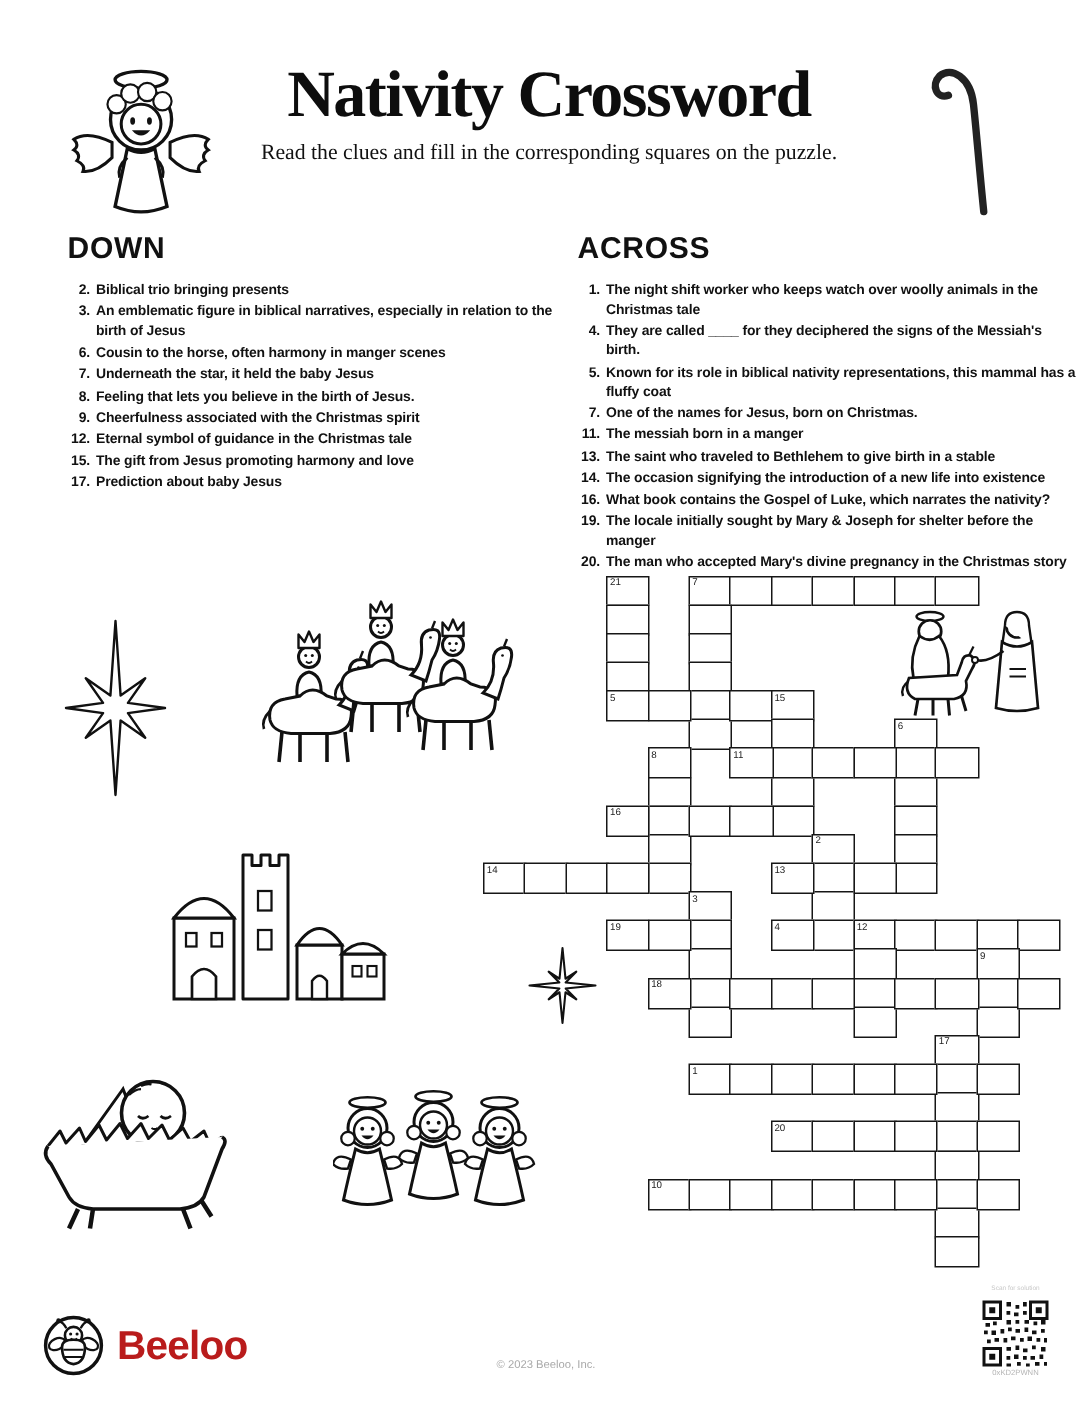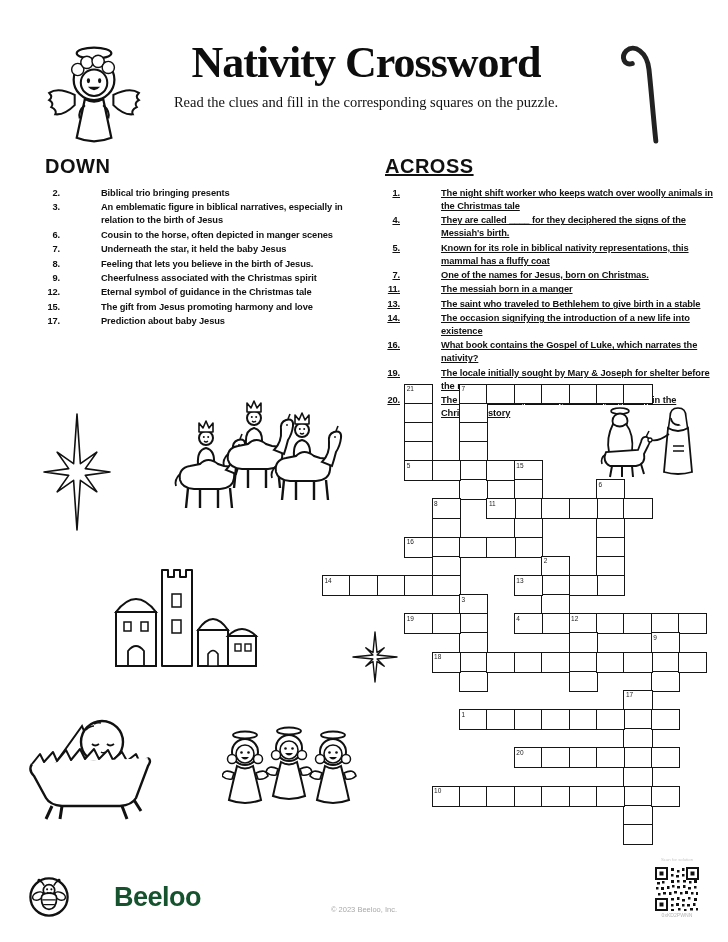--- a/index.html
+++ b/index.html
@@ -18,40 +18,40 @@
     font-family:"Liberation Serif", serif; font-weight:700;
     font-size:44px; line-height:1.05; letter-spacing:-1px; margin:0; color:#0d0d0d;
   }
   .subtitle {
     font-family:"Liberation Serif", serif; font-size:14.5px; margin-top:8px; color:#111;
   }
 
   
   .clue-col { position:absolute; top:155px; }
   .clue-col.down { left:45px; width:325px; }
-  .clue-col.across { left:385px; width:333px;text-decoration:underline; }
+  .clue-col.across { left:385px; width:333px; }
   .clue-heading { font-size:20px; font-weight:900; letter-spacing:0.5px; margin:0 0 9px 0; }
   ol.clue-list { list-style:none; margin:0; padding:0; }
   .clue { display:flex; font-size:9.3px; font-weight:700; line-height:12.9px; margin-bottom:1.5px; letter-spacing:-0.1px; }
   .clue .cnum { flex:0 0 15px; text-align:right; margin-right:4px; }
-  .clue .ctext { flex:1 1 auto;margin-left:37px; }
+  .clue .ctext { flex:1 1 auto; }
 
   
   .grid-layer { position:absolute; left:0; top:0; width:728px; height:942px; }
   .cell {
     position:absolute; width:29.2px; height:20.95px;
     border:1.8px solid #161616; background:#fff;
   }
   .cellnum {
     position:absolute; left:1.5px; top:0.5px;
     font-size:6.5px; line-height:7px; color:#222; font-weight:400;
   }
 
   
-  .brand-text { position:absolute; left:78px; top:882px; font-size:27px; font-weight:800; letter-spacing:-0.5px; color:#14532d;margin-left:36px; }
+  .brand-text { position:absolute; left:78px; top:882px; font-size:27px; font-weight:800; letter-spacing:-0.5px; color:#b91c1c; }
   .copyright { position:absolute; left:0; top:905px; width:728px; text-align:center; font-size:7.5px; color:#a9a9a9; }
   .qr-block { position:absolute; left:648px; top:857px; width:58px; text-align:center; }
   .qr-cap-top { font-size:6px; transform:scale(0.72); transform-origin:center top; color:#c8c8c8; height:7px; }
   .qr-cap-bottom { font-size:6px; transform:scale(0.85); transform-origin:center top; color:#b5b5b5; margin-top:1px; }
   .qr-block svg { margin:2px auto 0 auto; }
 </style>
 </head>
 <body>
 
 <div class="page">
@@ -91,21 +91,21 @@
       <span class="ctext">Biblical trio bringing presents</span>
     </li>
 
     <li class="clue">
       <span class="cnum">3.</span>
       <span class="ctext">An emblematic figure in biblical narratives, especially in relation to the birth of Jesus</span>
     </li>
 
     <li class="clue">
       <span class="cnum">6.</span>
-      <span class="ctext">Cousin to the horse, often depicted in manger scenes</span>
+      <span class="ctext">Cousin to the horse, often harmony in manger scenes</span>
     </li>
 
     <li class="clue">
       <span class="cnum">7.</span>
       <span class="ctext">Underneath the star, it held the baby Jesus</span>
     </li>
 
     <li class="clue">
       <span class="cnum">8.</span>
       <span class="ctext">Feeling that lets you believe in the birth of Jesus.</span>

